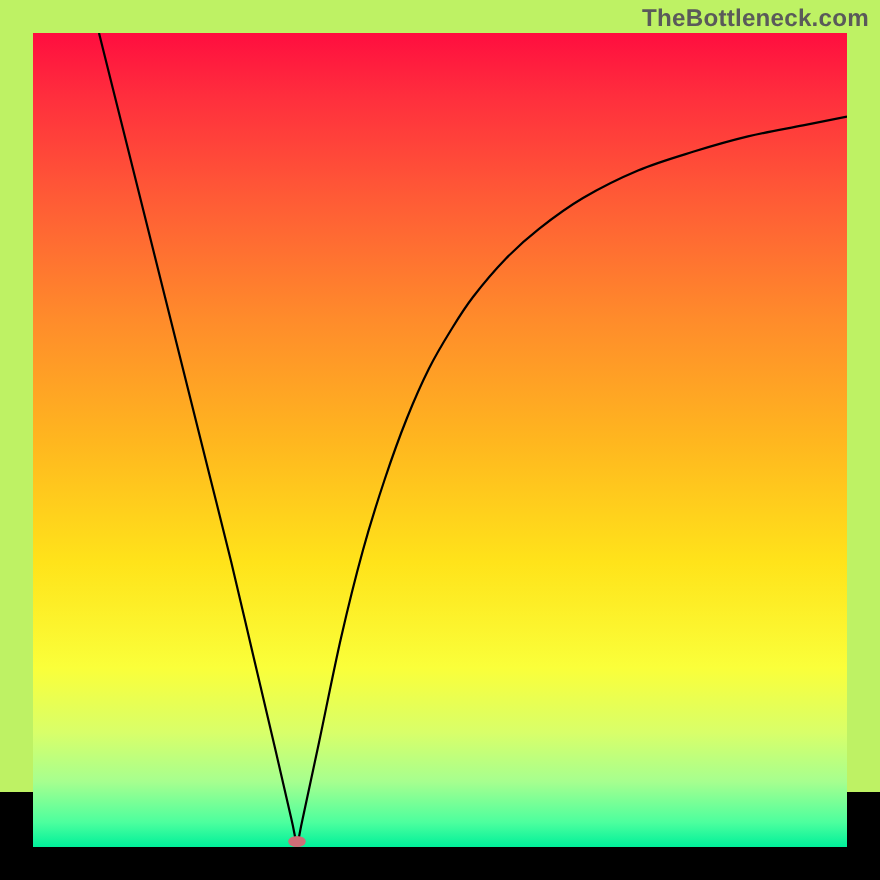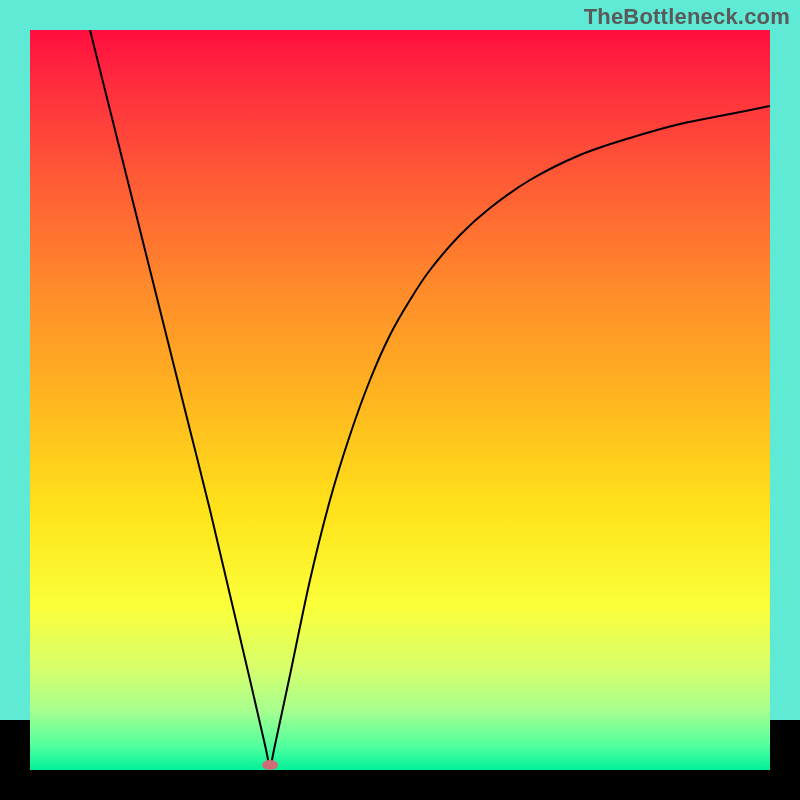--- a/index.html
+++ b/index.html
@@ -1,21 +1,21 @@
 <!DOCTYPE html>
 <html><head>
 <meta charset="utf-8">
 <style>
   * { margin: 0; padding: 0; box-sizing: border-box; }
   html, body { width: 800px; height: 800px; overflow: hidden; background: #000; }
   .frame {
     position: relative;
     width: 800px;
     height: 720px;
-    background: #5eead4;
+    background: #bef264;
   }
   .watermark {
     position: absolute;
     top: 4px;
     right: 10px;
     font-family: Arial, Helvetica, sans-serif;
     font-size: 22px;
     font-weight: 600;
     color: #5a5a5a;
     letter-spacing: 0.2px;

